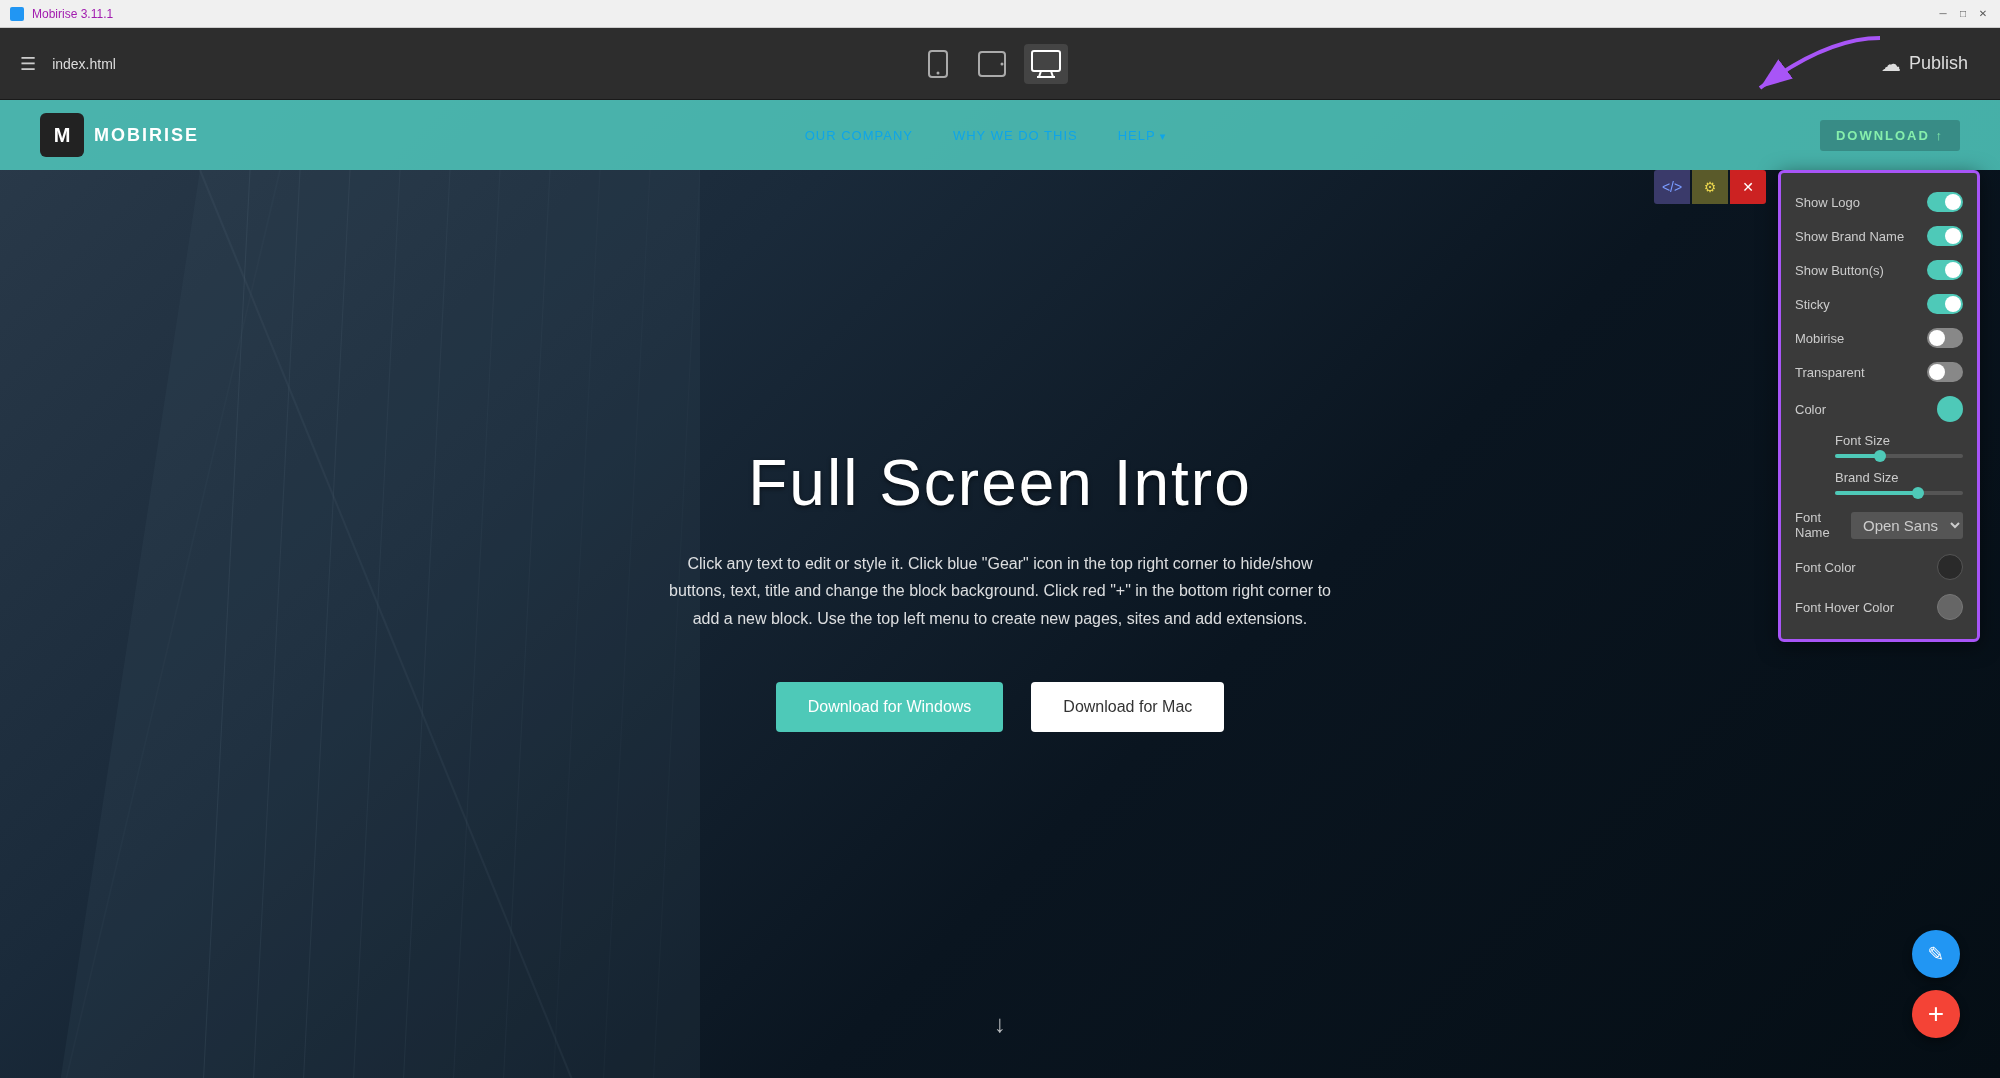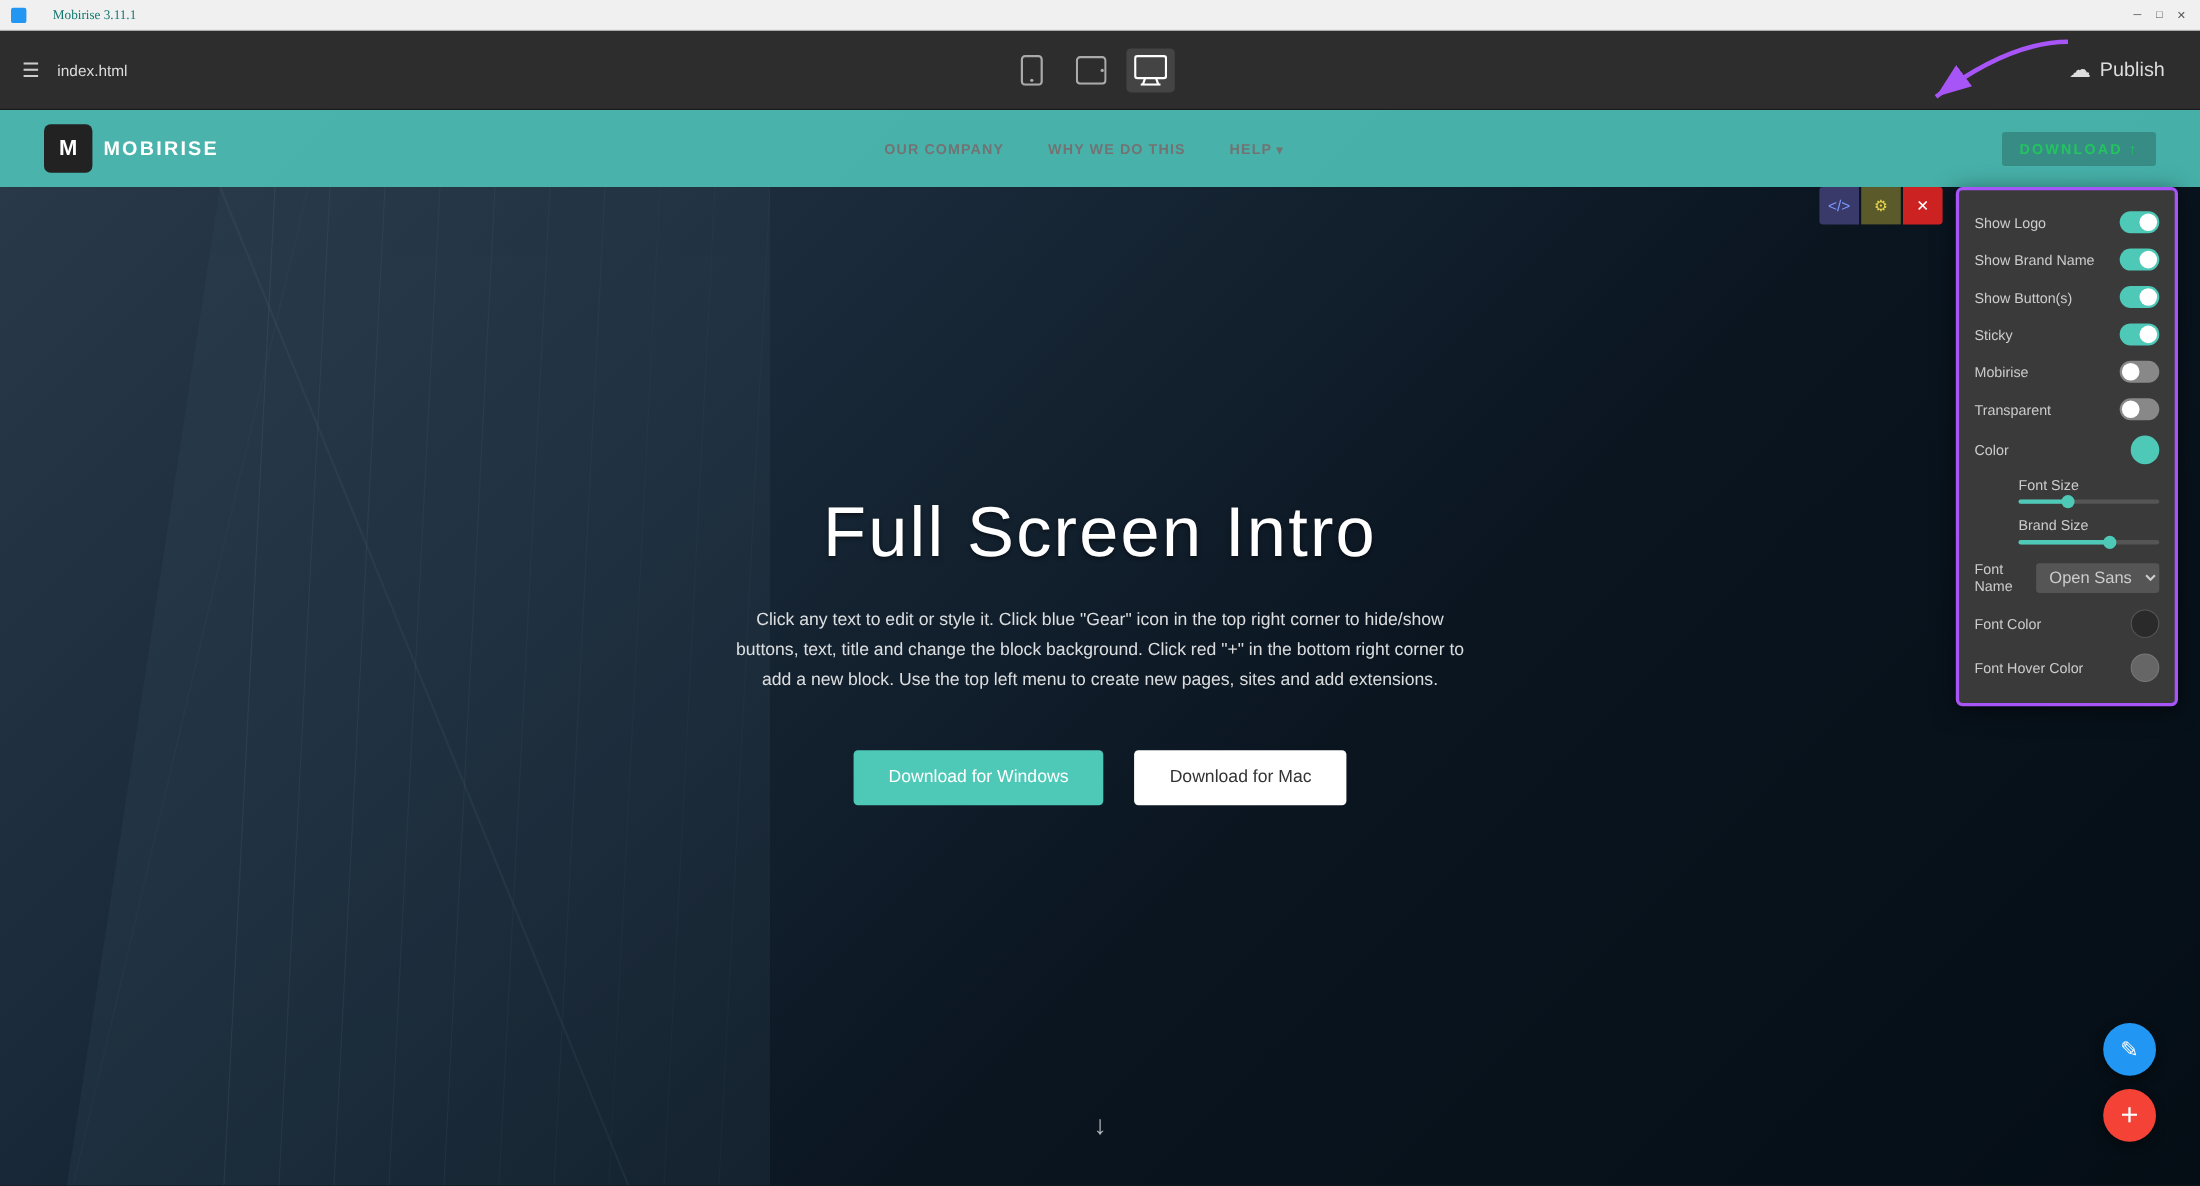--- a/index.html
+++ b/index.html
@@ -13,24 +13,23 @@
       display: flex;
       align-items: center;
       justify-content: space-between;
       padding: 0 10px;
       border-bottom: 1px solid #ccc;
       user-select: none;
     }
     .title-bar-left {
       display: flex;
       align-items: center;
-      gap: 24px;
+      gap: 8px;
       font-size: 12px;
-      color: #0f766e;
-      font-family: Liberation Serif, serif;
+      color: #a21caf;
     }
     .title-bar-logo {
       width: 14px;
       height: 14px;
       background: #2196F3;
       border-radius: 2px;
     }
     .title-bar-controls {
       display: flex;
       gap: 6px;
@@ -163,34 +162,34 @@
       font-size: 18px;
       font-weight: 600;
       letter-spacing: 2px;
     }
     .site-nav-links {
       display: flex;
       gap: 40px;
       align-items: center;
     }
     .site-nav-link {
-      color: #737373;
+      color: #0ea5e9;
       font-size: 13px;
-      font-weight: 700;
+      font-weight: 400;
       letter-spacing: 1px;
       text-transform: uppercase;
       cursor: pointer;
       text-align: right;
     }
     .site-nav-link-with-arrow::after {
       content: ' ▾';
       font-size: 11px;
     }
     .site-nav-right {
-      color: #22c55e;
+      color: #86efac;
       font-size: 13px;
       font-weight: 600;
       letter-spacing: 2px;
       background: rgba(0,0,0,0.2);
       padding: 8px 16px;
       border-radius: 3px;
       margin-left: 48px;
     }
 
     

